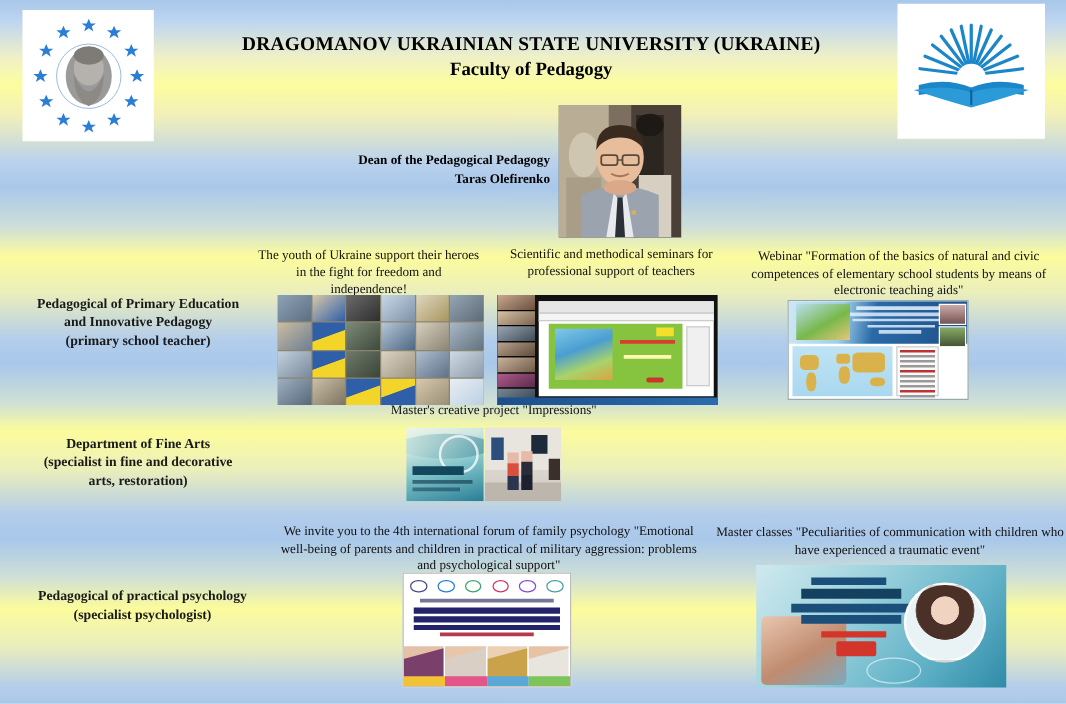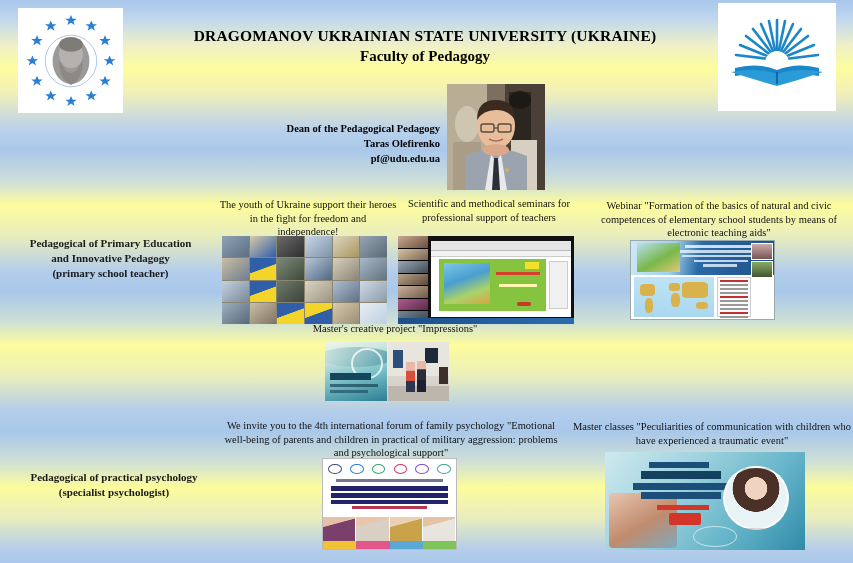--- a/index.html
+++ b/index.html
@@ -113,21 +113,21 @@
   #dept-psy     { left: 8px; top: 470px; width: 212px; }
 
   
   .caption {
     position: absolute;
     text-align: center;
     font-size: 10.5px;
     line-height: 1.3;
     color: #111;
   }
-  #cap-youth   { left: 218px; top: 198px; width: 180px; }
+  #cap-youth   { left: 205px; top: 198px; width: 180px; }
   #cap-seminar { left: 400px; top: 197px; width: 178px; }
   #cap-webinar { left: 590px; top: 199px; width: 258px; }
   #cap-impress { left: 270px; top: 322px; width: 250px; }
   #cap-forum   { left: 216px; top: 419px; width: 350px; }
   #cap-master  { left: 572px; top: 420px; width: 280px; }
 
   
   .img-frame { position: absolute; overflow: hidden; }
 
   
@@ -341,21 +341,20 @@
   </div>
 
   <div id="header-text">
     <div id="univ-name">DRAGOMANOV UKRAINIAN STATE UNIVERSITY (UKRAINE)</div>
     <div id="faculty-name">Faculty of Pedagogy</div>
   </div>
 
   <div id="dean-text">
     <div>Dean of the Pedagogical Pedagogy</div>
     <div>Taras Olefirenko</div>
-    <div>pf@udu.edu.ua</div>
   </div>
 
   <div class="img-frame" id="dean-photo">
     <svg width="98" height="106" viewBox="0 0 98 106">
       <rect width="98" height="106" fill="#7c6f5f"></rect>
       <rect x="0" y="0" width="40" height="106" fill="#b9ad96"></rect>
       <rect x="58" y="0" width="40" height="106" fill="#4a4038"></rect>
       <rect x="62" y="8" width="22" height="50" fill="#2c2620"></rect>
       <ellipse cx="73" cy="16" rx="11" ry="9" fill="#1d1914"></ellipse>
       <rect x="64" y="56" width="26" height="50" fill="#d6cfc2"></rect>
@@ -374,20 +373,25 @@
       <circle cx="60" cy="86" r="2" fill="#d4b25a"></circle>
     </svg>
   </div>
 
   <div class="dept-label" id="dept-primary">
     <div>Pedagogical of Primary Education</div>
     <div>and Innovative Pedagogy</div>
     <div>(primary school teacher)</div>
   </div>
 
+  <div class="dept-label" id="dept-arts">
+    <div>Department of Fine Arts</div>
+    <div>(specialist in fine and decorative</div>
+    <div>arts, restoration)</div>
+  </div>
 
   <div class="dept-label" id="dept-psy">
     <div>Pedagogical of practical psychology</div>
     <div>(specialist psychologist)</div>
   </div>
 
   <div class="caption" id="cap-youth">The youth of Ukraine support their heroes in the fight for freedom and independence!</div>
   <div class="caption" id="cap-seminar">Scientific and methodical seminars for professional support of teachers</div>
   <div class="caption" id="cap-webinar">Webinar "Formation of the basics of natural and civic competences of elementary school students by means of electronic teaching aids"</div>
   <div class="caption" id="cap-impress">Master's creative project "Impressions"</div>

